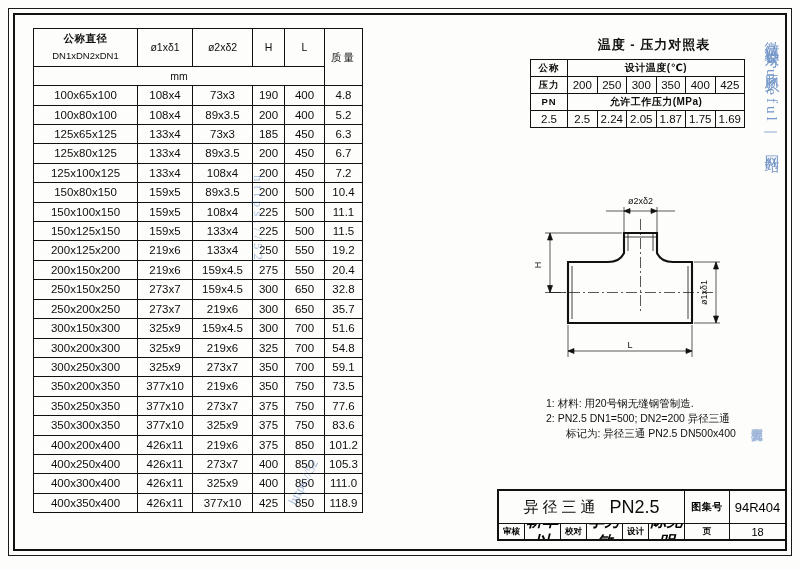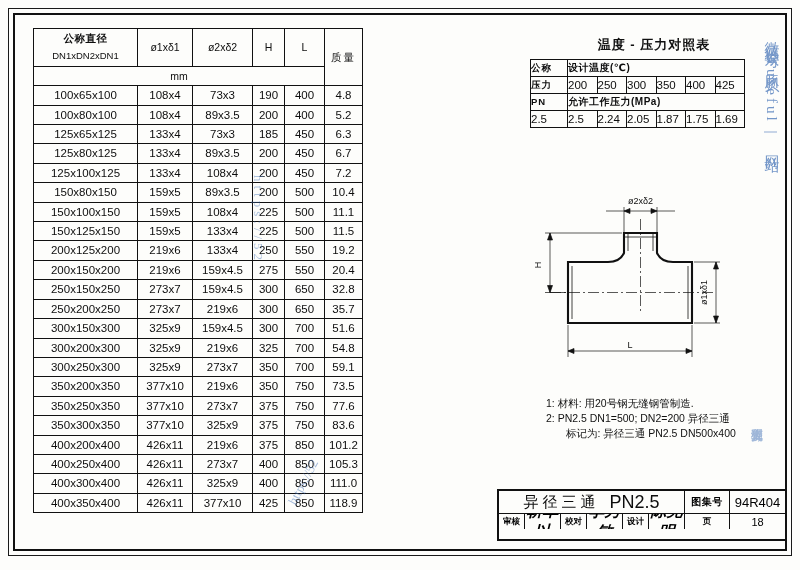--- a/index.html
+++ b/index.html
@@ -86,20 +86,21 @@
   }
   table.tp {
     border-collapse: collapse;
     width: 215px;
     font-size: 11px;
     table-layout: fixed;
     color: #0d0d0d;
   }
   table.tp td {
     border: 1px solid #111;
+    text-align: center;
     height: 16px;
     line-height: 16px;
     padding: 0;
     white-space: nowrap;
   }
   .tp-lab {
     width: 37px;
     font-size: 9.5px;
     font-weight: bold;
     letter-spacing: 1px;
@@ -130,21 +131,21 @@
 
   
   .tb {
     position: absolute;
     left: 497px; top: 489px;
     width: 290px; height: 52px;
     border: 2px solid #111;
   }
   .tb-row1 {
     display: flex;
-    height: 23px;
+    height: 33px;
     border-bottom: 1.5px solid #111;
   }
   .tb-name {
     flex: 0 0 186px;
     display: flex; align-items: center; justify-content: center;
     font-size: 15px; letter-spacing: 4px;
     border-right: 1.5px solid #111;
     color: #0d0d0d;
   }
   .tb-name .pn { letter-spacing: 0px; margin-left: 10px; font-size: 18px; }

